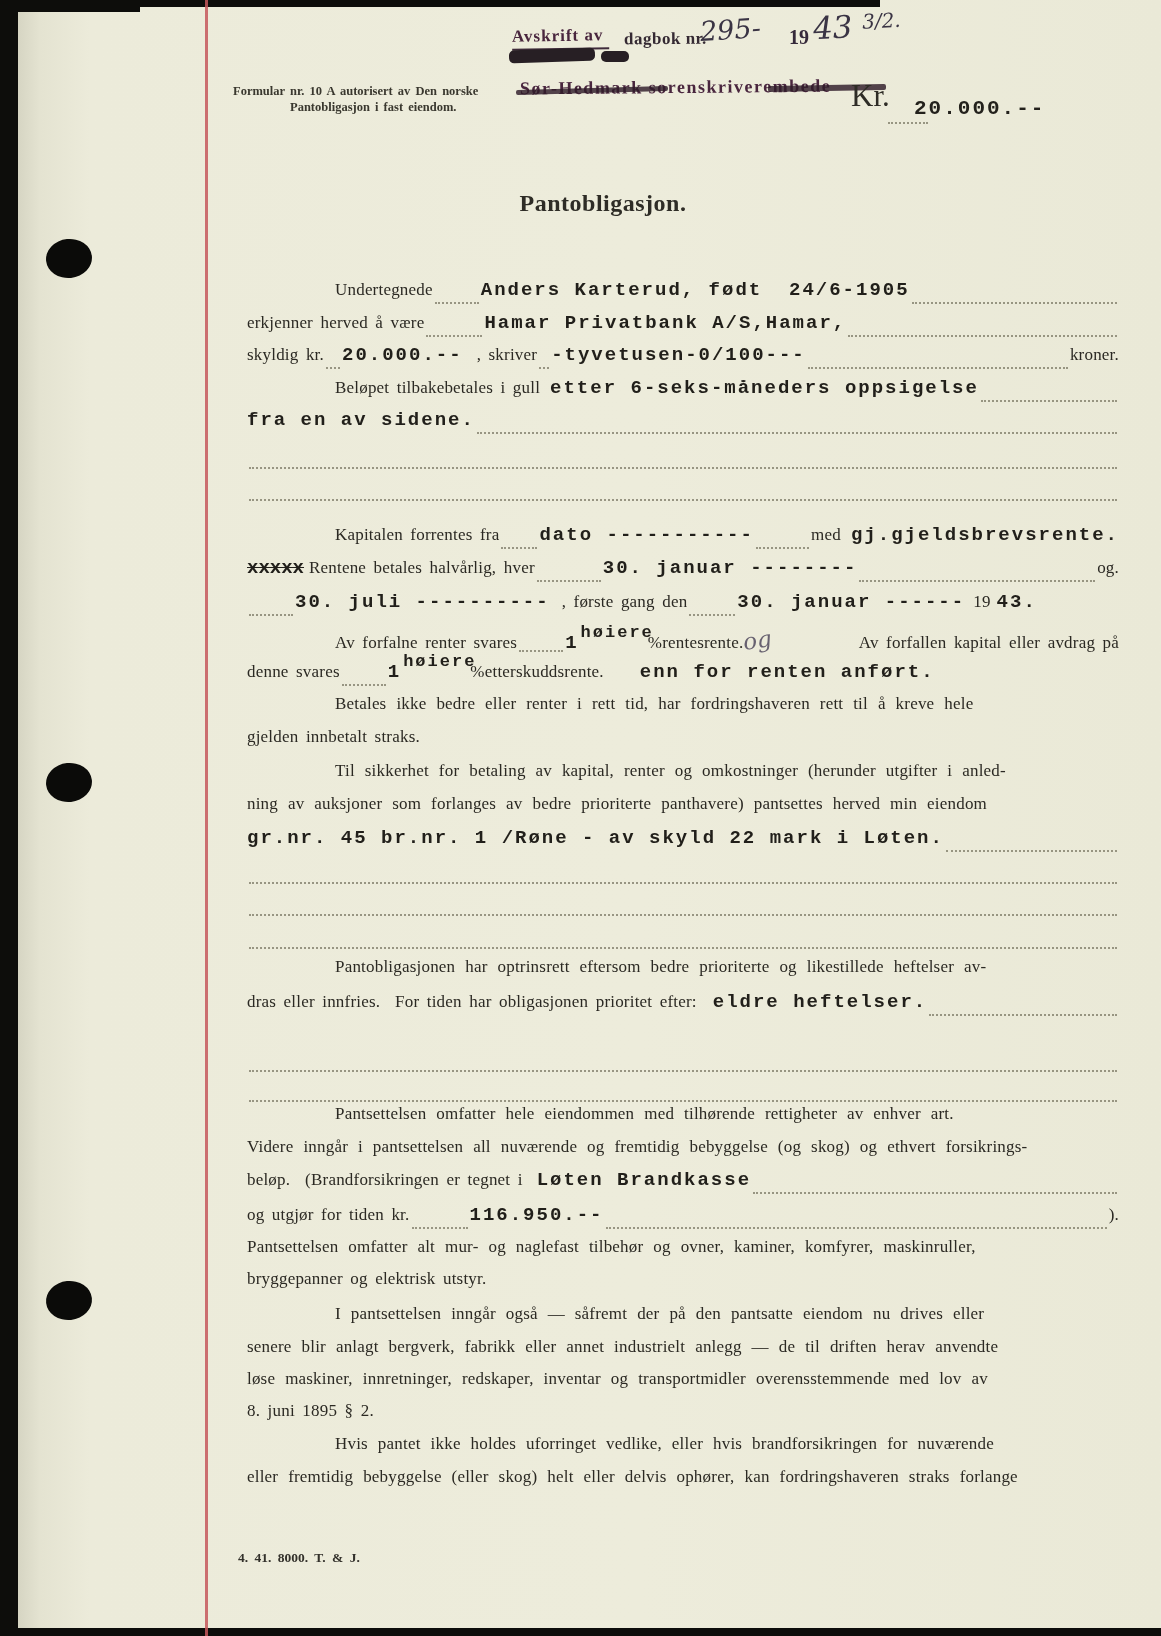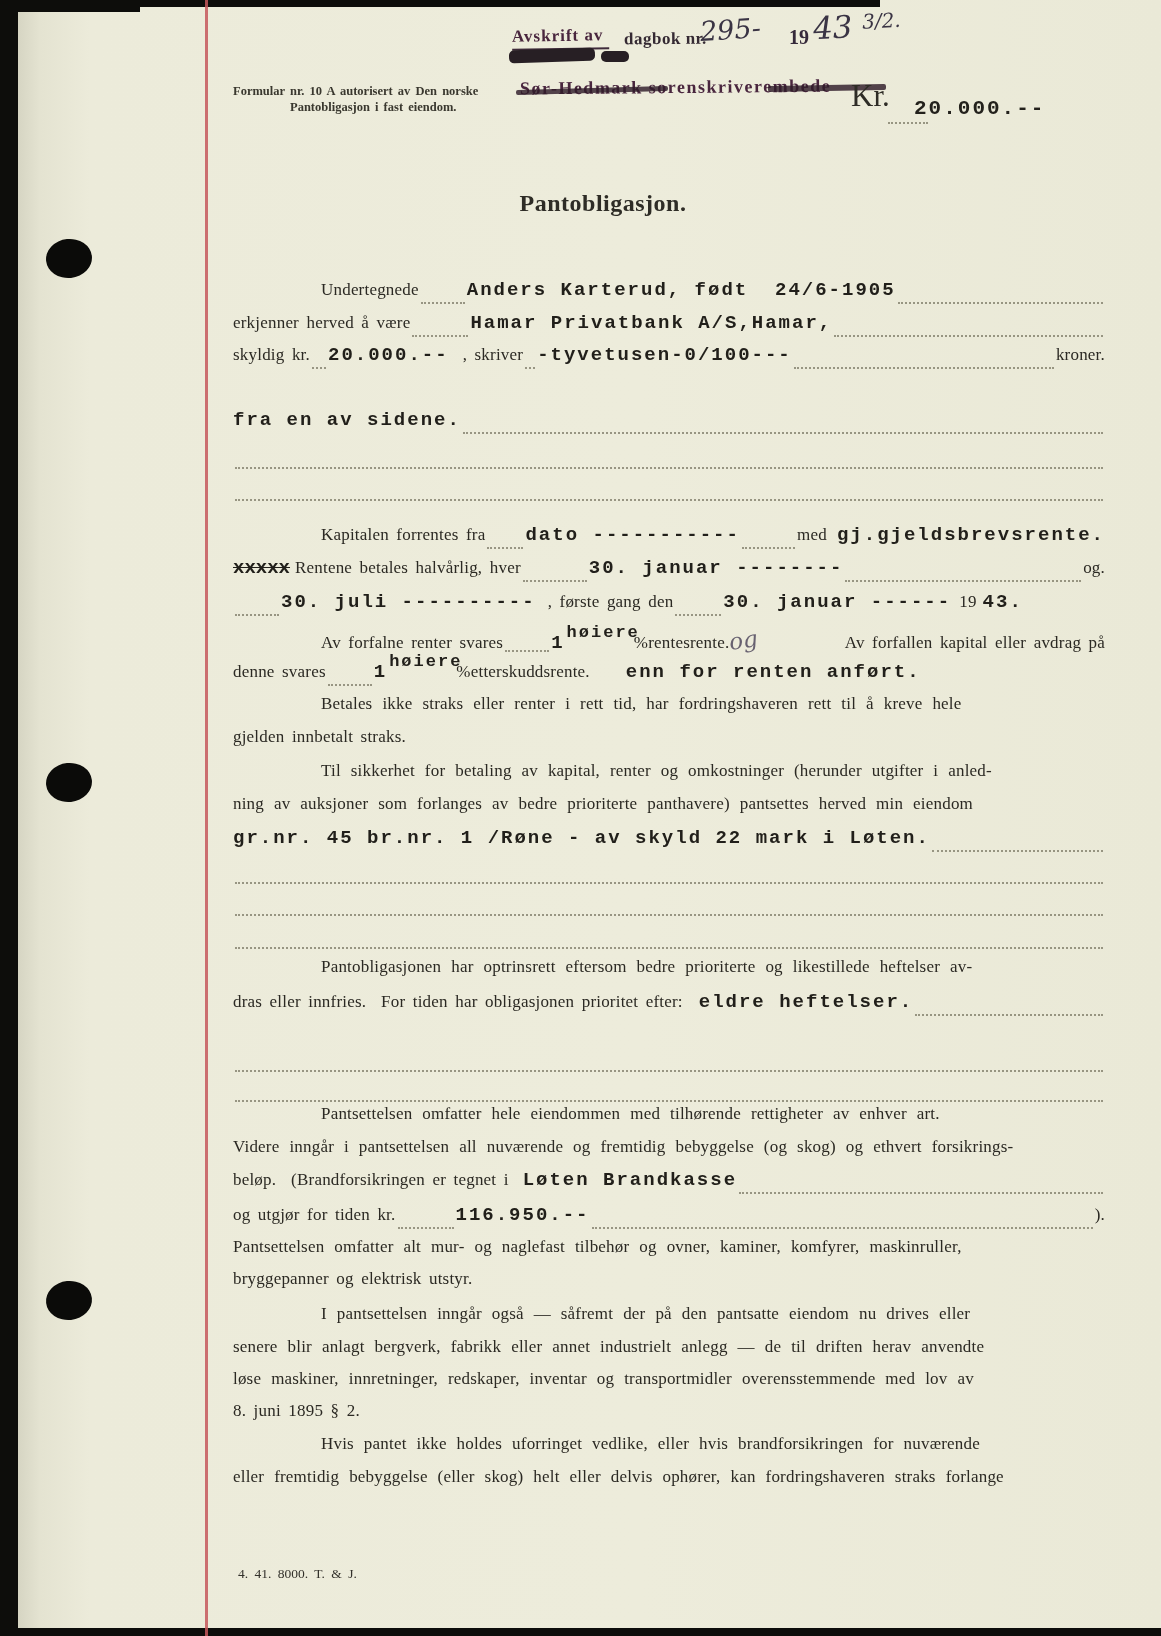--- a/index.html
+++ b/index.html
@@ -22,31 +22,31 @@
   .year-hand .frac{font-size:20px;display:inline-block;transform:translateY(-8px);}
   .office-stamp{left:520px;top:77px;font-size:18px;letter-spacing:1.5px;transform:rotate(-.5deg);}
   .strikebar{position:absolute;background:rgba(48,28,42,.82);border-radius:2px;}
   .form-note{position:absolute;font-size:12.5px;font-weight:bold;color:#3a382f;word-spacing:2px;}
   .kr{position:absolute;left:851px;top:78px;font-size:31px;color:#2e2c26;}
   .kr-amount{position:absolute;left:914px;top:97px;font:bold 21px "Liberation Mono",monospace;color:#23211c;letter-spacing:2px;}
   .kr-dots{position:absolute;left:888px;top:122px;width:40px;border-bottom:2px dotted rgba(95,92,72,.6);}
   .doc-title{position:absolute;left:233px;top:190px;width:740px;text-align:center;
              font-size:24px;font-weight:bold;color:#2e2c26;letter-spacing:.5px;}
   
-  #formbody{position:absolute;left:233px;top:0;width:872px;height:1636px;}
+  #formbody{position:absolute;left:247px;top:0;width:872px;height:1636px;}
   .fline{position:absolute;left:0;right:0;height:27px;display:flex;align-items:baseline;white-space:pre;}
   .pr{font-family:"Liberation Serif",serif;font-size:17px;color:#2b2923;word-spacing:3px;letter-spacing:.2px;}
   .just .pr{word-spacing:5.5px;}
   .tw{font:bold 19px "Liberation Mono",monospace;color:#211f1a;letter-spacing:2px;}
   .hw{font-family:"DejaVu Serif",serif;font-style:italic;font-size:23px;color:rgba(70,62,85,.8);transform:rotate(-8deg);}
   .dots{align-self:flex-end;height:3px;border-bottom:2px dotted rgba(95,92,72,.6);margin:0 2px 2px 2px;min-width:0;}
   .gap{min-width:0;}
   .raised{display:inline-block;transform:translateY(-11px);font-size:17px;margin:0 -6px 0 2px;}
   .strike{text-decoration:line-through;letter-spacing:0;margin-right:5px;}
-  .footer-code{position:absolute;left:238px;top:1550px;font-size:13.5px;font-weight:normal;color:#33312b;word-spacing:3px;margin-top:16px;}
+  .footer-code{position:absolute;left:238px;top:1550px;font-size:13.5px;font-weight:bold;color:#33312b;word-spacing:3px;}
 </style>
 </head>
 <body>
 
 <div id="page">
 
   <div class="edge" style="left:0;top:0;bottom:0;width:18px;"></div>
   <div class="edge" style="left:0;top:0;width:880px;height:7px;"></div>
   <div class="edge" style="left:0;top:0;width:140px;height:12px;"></div>
   <div class="edge" style="left:0;bottom:0;width:1161px;height:8px;"></div>
@@ -70,29 +70,30 @@
   <div class="kr">Kr.</div>
   <div class="kr-dots"></div>
   <div class="kr-amount">20.000.--</div>
 
   <div class="doc-title">Pantobligasjon.</div>
 
   <div id="formbody">
       <div class="fline" style="top: 279px;"><span class="gap" style="flex: 0 0 88px;"></span><span class="pr">Undertegnede</span><span class="dots" style="flex: 0 0 44px;"></span><span class="tw">Anders Karterud, født  24/6-1905</span><span class="dots" style="flex: 1 1 20px;"></span></div>
       <div class="fline" style="top: 312px;"><span class="pr">erkjenner herved å være</span><span class="dots" style="flex: 0 0 56px;"></span><span class="tw">Hamar Privatbank A/S,Hamar,</span><span class="dots" style="flex: 1 1 20px;"></span></div>
       <div class="fline" style="top: 344px;"><span class="pr">skyldig kr.</span><span class="dots" style="flex: 0 0 14px;"></span><span class="tw">20.000.--</span><span class="gap" style="flex: 0 0 14px;"></span><span class="pr">, skriver</span><span class="dots" style="flex: 0 0 10px;"></span><span class="tw">-tyvetusen-0/100---</span><span class="dots" style="flex: 1 1 20px;"></span><span class="pr">kroner.</span></div>
+      <div class="fline" style="top: 377px;"><span class="gap" style="flex: 0 0 88px;"></span><span class="pr">Beløpet tilbakebetales i gull</span><span class="gap" style="flex: 0 0 10px;"></span><span class="tw">etter 6-seks-måneders oppsigelse</span><span class="dots" style="flex: 1 1 20px;"></span></div>
       <div class="fline" style="top: 409px;"><span class="tw">fra en av sidene.</span><span class="dots" style="flex: 1 1 20px;"></span></div>
       <div class="fline" style="top: 444px;"><span class="dots" style="flex: 1 1 20px;"></span></div>
       <div class="fline" style="top: 476px;"><span class="dots" style="flex: 1 1 20px;"></span></div>
       <div class="fline" style="top: 524px;"><span class="gap" style="flex: 0 0 88px;"></span><span class="pr">Kapitalen forrentes fra</span><span class="dots" style="flex: 0 0 36px;"></span><span class="tw">dato -----------</span><span class="dots" style="flex: 1 1 20px;"></span><span class="pr">med</span><span class="gap" style="flex: 0 0 10px;"></span><span class="tw">gj.gjeldsbrevsrente.</span></div>
       <div class="fline" style="top: 557px;"><span class="tw strike">xxxxx</span><span class="pr">Rentene betales halvårlig, hver</span><span class="dots" style="flex: 0 0 64px;"></span><span class="tw">30. januar --------</span><span class="dots" style="flex: 1 1 20px;"></span><span class="pr">og.</span></div>
       <div class="fline" style="top: 591px;"><span class="dots" style="flex: 0 0 44px;"></span><span class="tw">30. juli ----------</span><span class="gap" style="flex: 0 0 12px;"></span><span class="pr">, første gang den</span><span class="dots" style="flex: 0 0 46px;"></span><span class="tw">30. januar ------</span><span class="gap" style="flex: 0 0 8px;"></span><span class="pr">19</span><span class="gap" style="flex: 0 0 6px;"></span><span class="tw">43.</span></div>
       <div class="fline" style="top: 627px;"><span class="gap" style="flex: 0 0 88px;"></span><span class="pr">Av forfalne renter svares</span><span class="dots" style="flex: 0 0 44px;"></span><span class="tw">1</span><span class="tw raised">høiere</span><span class="pr">%rentesrente.</span><span class="hw">og</span><span class="gap" style="flex: 1 1 20px;"></span><span class="pr">Av forfallen kapital eller avdrag på</span></div>
       <div class="fline" style="top: 661px;"><span class="pr">denne svares</span><span class="dots" style="flex: 0 0 44px;"></span><span class="tw">1</span><span class="tw raised">høiere</span><span class="pr">%etterskuddsrente.</span><span class="gap" style="flex: 0 0 36px;"></span><span class="tw">enn for renten anført.</span><span class="gap" style="flex: 1 1 20px;"></span></div>
-      <div class="fline just" style="top: 694px;"><span class="gap" style="flex: 0 0 88px;"></span><span class="pr">Betales ikke straks eller renter i rett tid, har fordringshaveren rett til å kreve hele</span></div>
+      <div class="fline just" style="top: 694px;"><span class="gap" style="flex: 0 0 88px;"></span><span class="pr">Betales ikke bedre eller renter i rett tid, har fordringshaveren rett til å kreve hele</span></div>
       <div class="fline" style="top: 727px;"><span class="pr">gjelden innbetalt straks.</span></div>
       <div class="fline just" style="top: 761px;"><span class="gap" style="flex: 0 0 88px;"></span><span class="pr">Til sikkerhet for betaling av kapital, renter og omkostninger (herunder utgifter i anled-</span></div>
       <div class="fline just" style="top: 794px;"><span class="pr">ning av auksjoner som forlanges av bedre prioriterte panthavere) pantsettes herved min eiendom</span></div>
       <div class="fline" style="top: 827px;"><span class="tw">gr.nr. 45 br.nr. 1 /Røne - av skyld 22 mark i Løten.</span><span class="dots" style="flex: 1 1 20px;"></span></div>
       <div class="fline" style="top: 859px;"><span class="dots" style="flex: 1 1 20px;"></span></div>
       <div class="fline" style="top: 891px;"><span class="dots" style="flex: 1 1 20px;"></span></div>
       <div class="fline" style="top: 924px;"><span class="dots" style="flex: 1 1 20px;"></span></div>
       <div class="fline just" style="top: 957px;"><span class="gap" style="flex: 0 0 88px;"></span><span class="pr">Pantobligasjonen har optrinsrett eftersom bedre prioriterte og likestillede heftelser av-</span></div>
       <div class="fline" style="top: 991px;"><span class="pr">dras eller innfries.  For tiden har obligasjonen prioritet efter:</span><span class="gap" style="flex: 0 0 16px;"></span><span class="tw">eldre heftelser.</span><span class="dots" style="flex: 1 1 20px;"></span></div>
       <div class="fline" style="top: 1047px;"><span class="dots" style="flex: 1 1 20px;"></span></div>

